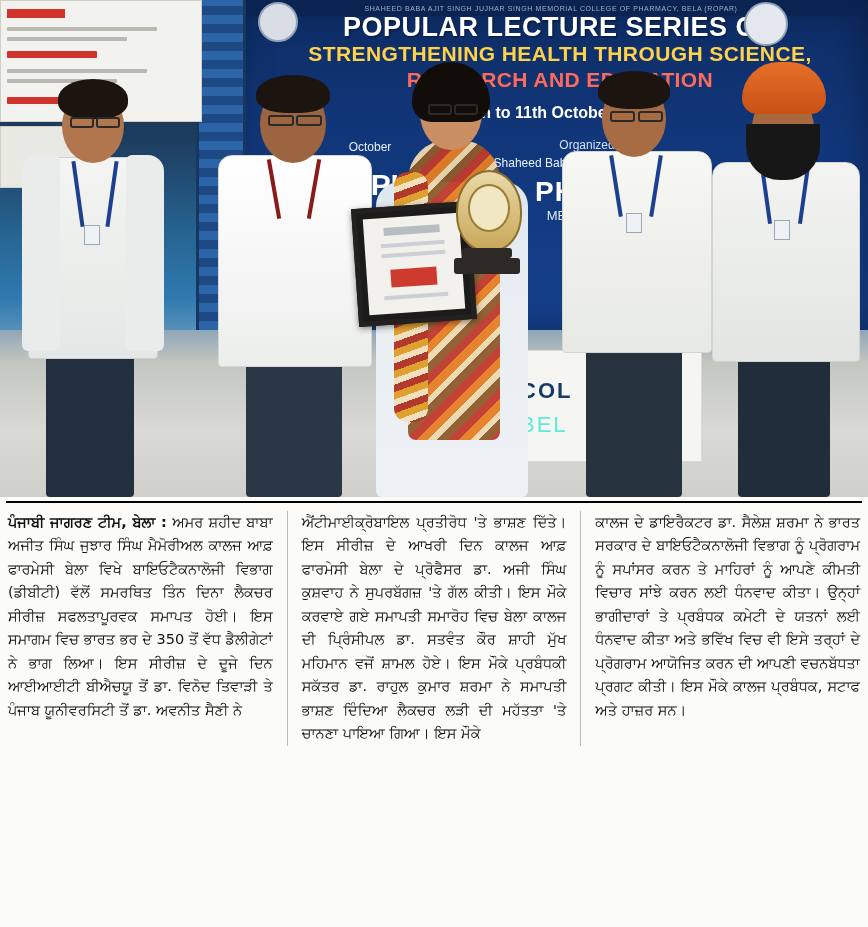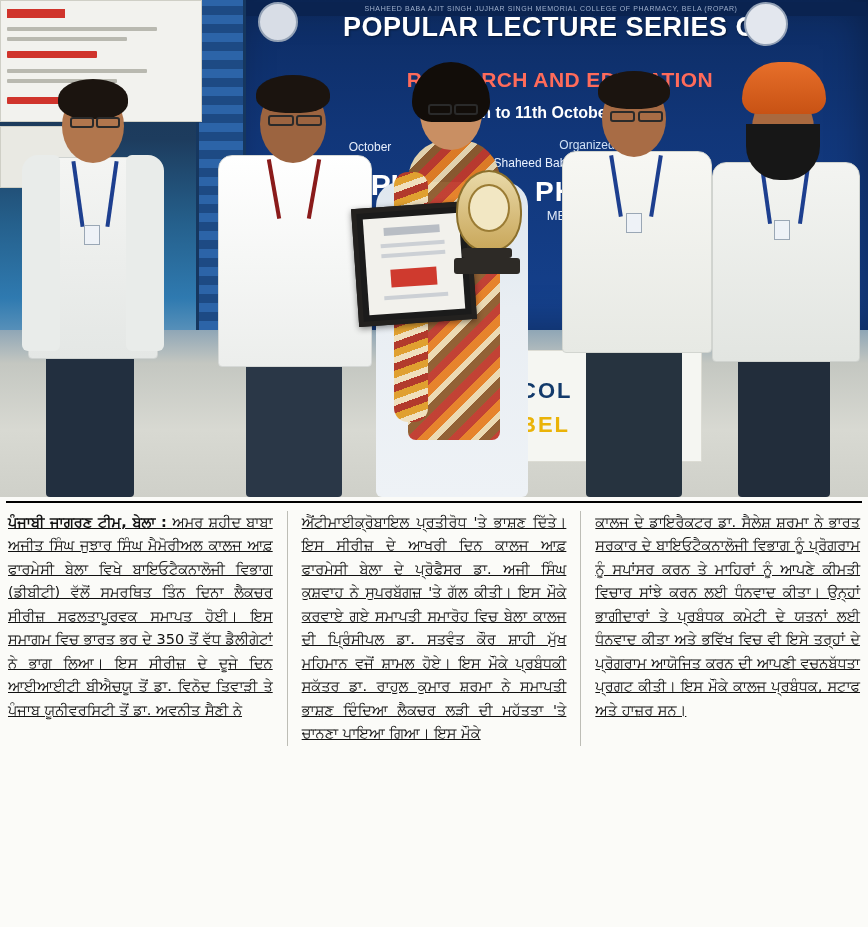--- a/index.html
+++ b/index.html
@@ -227,22 +227,22 @@
     color: #123a6b;
     font-weight: bold;
     font-size: 22px;
     letter-spacing: 2px;
     text-align: right;
   }
   .panel-text2 {
     position: absolute;
     left: 520px;
     top: 412px;
-    color: #eab308;
-    font-weight: bold;
+    color: #5eead4;
+    font-weight: normal;
     font-size: 22px;
     letter-spacing: 2px;
   }
 
   
   .person { position: absolute; bottom: 0; }
   .head {
     position: absolute;
     border-radius: 50%;
     background: #b1764d;
@@ -351,21 +351,20 @@
     padding: 0 8px;
     box-sizing: border-box;
   }
   .col {
     flex: 1 1 0;
     font-family: "DejaVu Sans", sans-serif;
     font-size: 14.5px;
     line-height: 1.62;
     text-align: justify;
     color: #111;
-    text-decoration: underline;
   }
   .col .lead {
     font-weight: bold;
   }
   .colsep {
     width: 1px;
     background: #bdbdb6;
     align-self: stretch;
   }
 </style>
@@ -374,20 +373,21 @@
 
 <div class="page">
 
   <div class="photo">
     <div class="hall-bg"></div>
 
     <div class="bg-banner"></div>
 
     <div class="banner-topline">SHAHEED BABA AJIT SINGH JUJHAR SINGH MEMORIAL COLLEGE OF PHARMACY, BELA (ROPAR)</div>
     <div class="banner-title">POPULAR LECTURE SERIES ON</div>
+    <div class="banner-sub1">STRENGTHENING HEALTH THROUGH SCIENCE,</div>
     <div class="banner-sub2">RESEARCH AND EDUCATION</div>
     <div class="banner-date">9th to 11th October 2024</div>
     <div class="banner-org">Organized by</div>
     <div class="banner-org2">Shaheed Baba Ajit Singh Jujhar Singh</div>
     <div class="banner-pharm">PHARMACY</div>
     <div class="banner-pharm2">MEMORIOUS COLLEGE</div>
     <div class="banner-left-text">October</div>
     <div class="banner-left-big">POPU</div>
 
     <div style="position:absolute;left:258px;top:2px;width:36px;height:36px;border-radius:50%;background:#d8dde6;border:2px solid #93a1b5;"></div>

